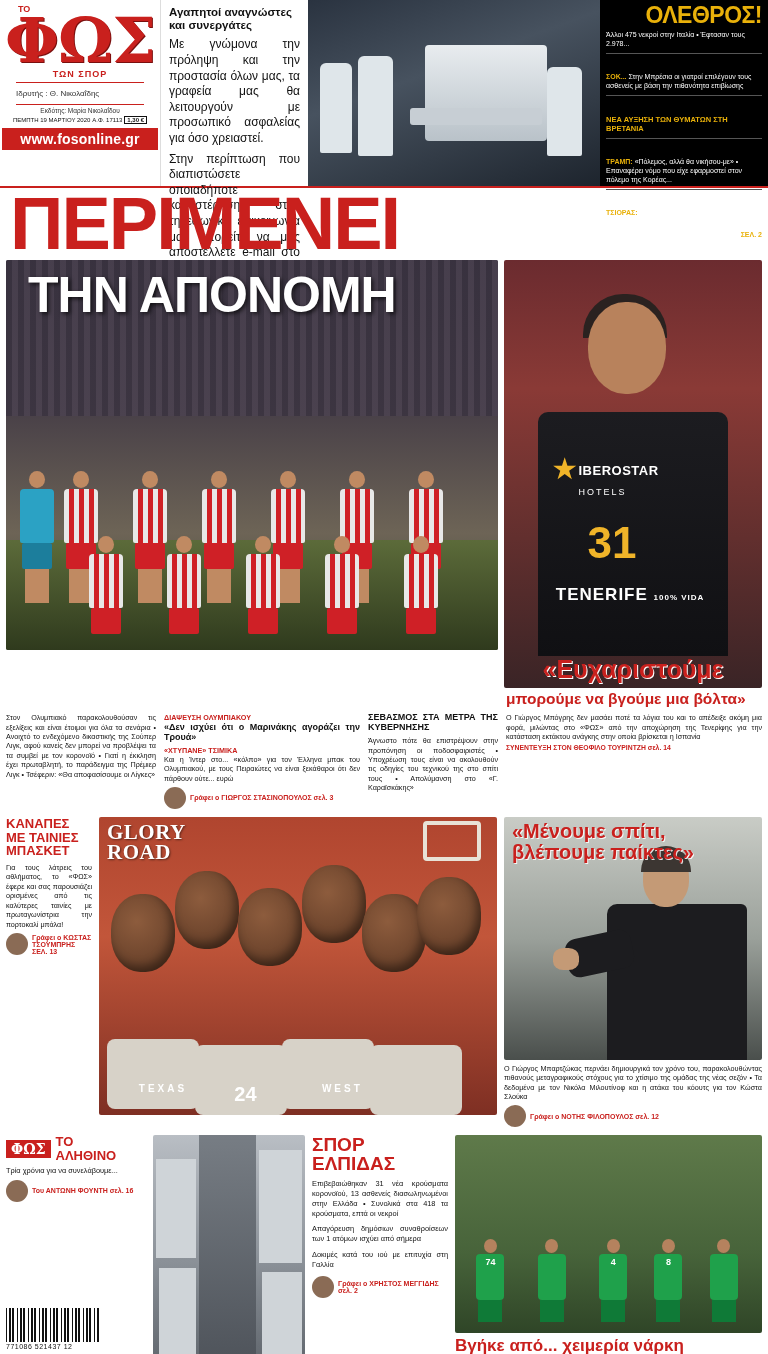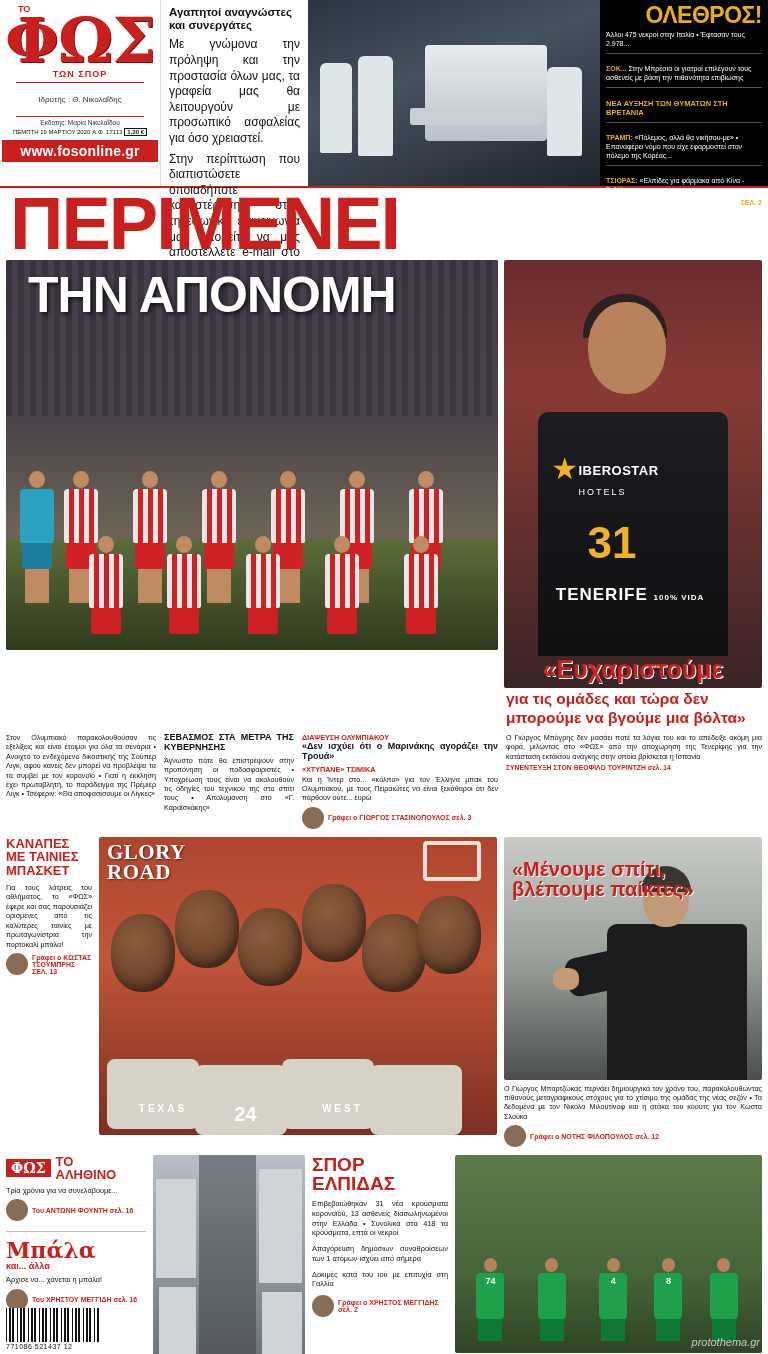--- a/index.html
+++ b/index.html
@@ -22,23 +22,23 @@
   }
   .logo-to { font-size: 9px; color: #c9201d; font-weight: bold; align-self: flex-start; margin-left: 18px;}
   .logo-main {
     font-family: "DejaVu Serif", serif;
     font-size: 62px; font-weight: bold; color: #c9201d;
     line-height: 0.88; letter-spacing: -1px;
     text-shadow: 1px 1px 0 #7a0f0e;
   }
   .logo-sport { font-size: 9px; color: #c9201d; font-weight: bold; letter-spacing: 1px; }
   .logo-founder {
-    font-size: 8px; color: #333; margin-top: 3px; text-align: center;
+    font-size: 8px; color: #333; margin-top: 3px; text-align: left;
     border-top: 1px solid #c9201d; border-bottom: 1px solid #c9201d;
-    width: 128px; padding: 12px 0;
+    width: 128px; padding: 6px 0;
   }
   .logo-editor { font-size: 6.5px; color: #333; margin-top: 2px; }
   .logo-dateline {
     font-size: 6px; color: #111; margin-top: 2px;
     display: flex; align-items: center; gap: 2px;
     width: 152px; justify-content: center;
   }
   .price-box { border: 1px solid #111; padding: 0 2px; font-weight: bold; font-size: 6px;}
   .logo-url {
     margin-top: 4px; background: #c9201d; color: #fff;
@@ -72,21 +72,21 @@
   }
 
   .mast-right { flex: 0 0 168px; background: #000; color: #fff; padding: 4px 6px; }
   .mast-right .hdr {
     color: #e9b10a; font-size: 23px; font-weight: bold; text-align: right;
     letter-spacing: -0.5px; line-height: 1; margin-bottom: 4px;
   }
   .mast-right ul { list-style: none; }
   .mast-right li { font-size: 7px; line-height: 1.28; margin-bottom: 4px; }
   .mast-right li .lead { color: #e9b10a; font-weight: bold; }
-  .mast-right li.rule { border-top: 1px solid #555; padding-top: 11px; }
+  .mast-right li.rule { border-top: 1px solid #555; padding-top: 19px; }
   .mast-right .yellow { color: #e9b10a; font-weight: bold; font-size: 7.5px; }
   .mast-right .page-ref { text-align: right; color: #e9b10a; font-weight: bold; font-size: 7px; }
 
   
   .headline-zone { position: relative; }
   .main-head {
     color: #c9201d; font-size: 74px; font-weight: bold; line-height: 0.86;
     letter-spacing: -2px; padding: 4px 0 4px 10px;
     font-family: "Liberation Sans", sans-serif;
   }
@@ -196,21 +196,21 @@
   .coach-photo {
     position: relative; width: 100%; height: 243px; overflow: hidden; border-radius: 2px;
     background: linear-gradient(180deg,#c9ccc6 0%,#9aa09a 50%,#4a4f4c 100%);
   }
   .c-head { position: absolute; left: 54%; top: 14%; width: 46px; height: 56px; background: #c49a76; border-radius: 46%;}
   .c-hair { position: absolute; left: 53%; top: 12%; width: 50px; height: 26px; background: #3c3632; border-radius: 26px 26px 0 0;}
   .c-suit { position: absolute; left: 40%; top: 36%; width: 54%; height: 64%; background: #1c1c1f; border-radius: 10px 6px 0 0;}
   .c-arm { position: absolute; left: 24%; top: 48%; width: 26%; height: 16%; background: #1c1c1f; border-radius: 12px; transform: rotate(-12deg);}
   .c-hand { position: absolute; left: 19%; top: 54%; width: 26px; height: 22px; background: #c49a76; border-radius: 40%;}
   .c-quote {
-    position: absolute; left: 8px; top: 22px; color: #c9201d;
+    position: absolute; left: 8px; top: 4px; color: #c9201d;
     font-size: 20px; font-weight: bold; line-height: 1.04;
     text-shadow: 1px 1px 0 rgba(255,255,255,.85);
   }
   .mid-right .note { font-size: 7.2px; line-height: 1.3; text-align: justify; padding-top: 4px;}
 
   
   .bot-row { display: flex; gap: 7px; padding: 8px 6px 0 6px; }
   .bot-a { flex: 0 0 140px; }
   .fos-true { display: flex; align-items: center; gap: 5px; }
   .fos-badge {
@@ -409,42 +409,41 @@
           <div class="bp-brand">IBEROSTAR</div>
           <div class="bp-brand2">HOTELS</div>
           <div class="bp-number">31</div>
           <div class="bp-ten">
             <span>TENERIFE</span>
             <small>100% VIDA</small>
           </div>
         </div>
         <div class="bp-quote">«Ευχαριστούμε</div>
       </div>
-      <div class="sub-quote">για τις ομάδες και τώρα δεν</div>
       <div class="sub-quote">μπορούμε να βγούμε μια βόλτα»</div>
     </div>
   </div>
 
   <div class="cap-strip">
     <div class="cap-col w1">Στον Ολυμπιακό παρακολουθούσαν τις εξελίξεις και είναι έτοιμοι για όλα τα σενάρια • Ανοιχτό το ενδεχόμενο δικαστικής της Σούπερ Λιγκ, αφού κανείς δεν μπορεί να προβλέψει τα τα συμβεί με τον κορονοϊό • Γιατί η έκκληση έχει πρωταβλητή, το παράδειγμα της Πρέμιερ Λιγκ • Τσέφεριν: «Θα αποφασίσουμε οι Λίγκες»</div>
-
-    <div class="cap-col w2">
-      <h4>ΣΕΒΑΣΜΟΣ ΣΤΑ ΜΕΤΡΑ ΤΗΣ ΚΥΒΕΡΝΗΣΗΣ</h4>
-      <div>Άγνωστο πότε θα επιστρέψουν στην προπόνηση οι ποδοσφαιριστές • Υποχρέωση τους είναι να ακολουθούν τις οδηγίες του τεχνικού της στο σπίτι τους • Απολύμανση στο «Γ. Καραϊσκάκης»</div>
-    </div>
 
     <div class="cap-col w3">
       <div class="kicker">ΔΙΑΨΕΥΣΗ ΟΛΥΜΠΙΑΚΟΥ</div>
       <h4>«Δεν ισχύει ότι ο Μαρινάκης αγοράζει την Τρουά»</h4>
       <div class="kicker">«ΧΤΥΠΑΝΕ» ΤΣΙΜΙΚΑ</div>
       <div>Και η Ίντερ στο... «κόλπο» για τον Έλληνα μπακ του Ολυμπιακού, με τους Πειραιώτες να είναι ξεκάθαροι ότι δεν πάρθουν ούτε... ευρώ</div>
       <div class="byline">
         <span class="ava"></span>
         <span class="red">Γράφει ο ΓΙΩΡΓΟΣ ΣΤΑΣΙΝΟΠΟΥΛΟΣ σελ. 3</span>
       </div>
+    </div>
+
+    <div class="cap-col w2">
+      <h4>ΣΕΒΑΣΜΟΣ ΣΤΑ ΜΕΤΡΑ ΤΗΣ ΚΥΒΕΡΝΗΣΗΣ</h4>
+      <div>Άγνωστο πότε θα επιστρέψουν στην προπόνηση οι ποδοσφαιριστές • Υποχρέωση τους είναι να ακολουθούν τις οδηγίες του τεχνικού της στο σπίτι τους • Απολύμανση στο «Γ. Καραϊσκάκης»</div>
     </div>
 
     <div class="right-note">
       <span>Ο Γιώργος Μπόγρης δεν μασάει ποτέ τα λόγια του και το απέδειξε ακόμη μια φορά, μιλώντας στο «ΦΩΣ» από την αποχώρηση της Τενερίφης για την κατάσταση εκτάκτου ανάγκης στην οποία βρίσκεται η Ισπανία</span>
       <span class="credit">ΣΥΝΕΝΤΕΥΞΗ ΣΤΟΝ ΘΕΟΦΙΛΟ ΤΟΥΡΙΝΤΖΗ σελ. 14</span>
     </div>
   </div>
 
   <div class="mid-row">
 
@@ -504,31 +503,20 @@
           <span>ΤΟ</span><br>
           <span>ΑΛΗΘΙΝΟ</span>
         </span>
       </div>
       <p>Τρία χρόνια για να συνελάβουμε...</p>
       <div class="byline">
         <span class="ava"></span>
         <span class="red">Του ΑΝΤΩΝΗ ΦΟΥΝΤΗ σελ. 16</span>
       </div>
 
-      <div class="mpala">
-        <div class="logo">
-          <span>Μπάλα</span>
-        </div>
-        <div class="sub">και... άλλα</div>
-        <p>Άρχισε να... χάνεται η μπάλα!</p>
-        <div class="byline">
-          <span class="ava"></span>
-          <span class="red">Του ΧΡΗΣΤΟΥ ΜΕΓΓΙΔΗ σελ. 16</span>
-        </div>
-      </div>
     </div>
 
     <div class="bot-b">
       <div class="street">
         <div class="road"></div>
         <div class="bl" style="left:2%;top:10%;width:26%;height:42%"></div>
         <div class="bl" style="left:70%;top:6%;width:28%;height:48%"></div>
         <div class="bl" style="left:4%;top:56%;width:24%;height:40%"></div>
         <div class="bl" style="left:72%;top:58%;width:26%;height:38%"></div>
       </div>

